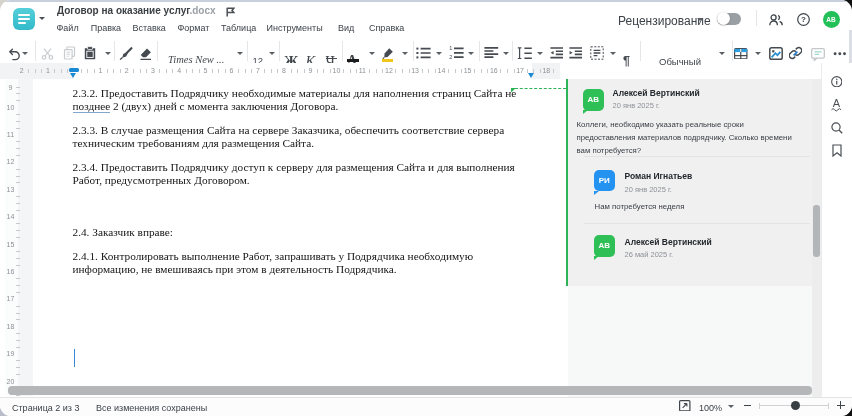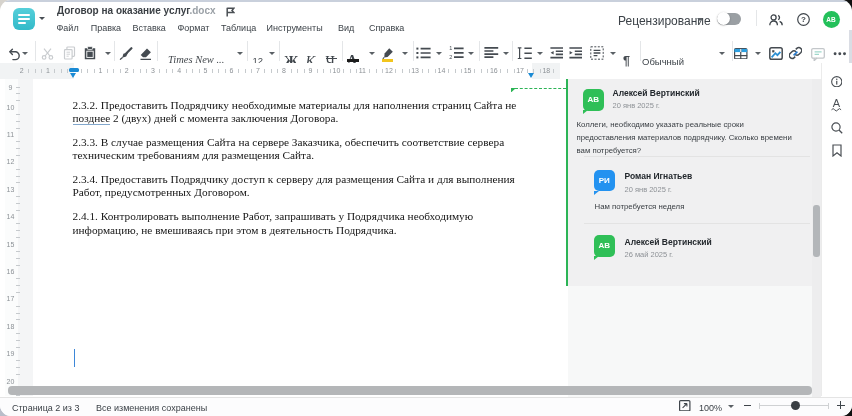--- a/index.html
+++ b/index.html
@@ -189,21 +189,21 @@
         <path d="M0.4 1 H13 M5.8 4.2 H13 M5.8 7.4 H13 M0.4 10.6 H13" stroke="#454b51" stroke-width="1.6"></path>
         <path d="M0.6 4 L3.6 5.8 L0.6 7.6 Z" fill="#454b51"></path>
       </svg>
 <svg class="abs" style="left:589.5px;top:46px;" width="14" height="14" viewBox="0 0 14 14">
         <rect x="0.8" y="0.8" width="12.4" height="12.4" fill="none" stroke="#454b51" stroke-width="1" stroke-dasharray="2,1.5"></rect>
         <path d="M3.6 4.4 H10.4 M3.6 7 H10.4 M3.6 9.6 H7.4" stroke="#454b51" stroke-width="1.3"></path>
       </svg>
 <div class="caret" style="left:610px;top:51.5px;border-top-color:#5a6065;"></div>
 <div class="tbtxt abs" style="left:623px;top:45.5px;font-size:12.5px;font-weight:bold;color:#454b51;">¶</div>
 <div class="abs" style="left:640px;top:41px;width:1px;height:20px;background:#e4e6e8;"></div>
-<div class="tbtxt abs" style="left:642px;top:48px;font-size:9.5px;">Обычный</div>
+<div class="tbtxt abs" style="left:659px;top:48px;font-size:9.5px;">Обычный</div>
 <div class="caret" style="left:719px;top:51.5px;border-top-color:#5a6065;"></div>
 <div class="abs" style="left:731.5px;top:41px;width:1px;height:20px;background:#e4e6e8;"></div>
 <svg class="abs" style="left:734px;top:47.5px;" width="13.5" height="11.5" viewBox="0 0 13.5 11.5">
         <rect x="0.6" y="0.6" width="12.3" height="10.3" rx="1.2" fill="none" stroke="#454b51" stroke-width="1.2"></rect>
         <path d="M0.4 0.9 h12.7 v3.2 h-12.7 Z" fill="#2d9fe0"></path>
         <path d="M6.75 1 V11 M0.6 7.6 H13.2" stroke="#454b51" stroke-width="1.2"></path>
         <path d="M6.75 1 V4" stroke="#fff" stroke-width="1.1"></path>
       </svg>
 <div class="caret" style="left:755px;top:51.5px;border-top-color:#5a6065;"></div>
 <svg class="abs" style="left:768.5px;top:47px;" width="14" height="13" viewBox="0 0 14 13">
@@ -362,23 +362,24 @@
         <i class="vtick" style="top:254.5px;"></i>
         <i class="vtick" style="top:261.4px;"></i>
         <i class="vtick" style="top:268.2px;"></i>
         <i class="vtick" style="top:281.9px;"></i>
         <i class="vtick" style="top:288.8px;"></i>
         <i class="vtick" style="top:295.6px;"></i>
         <i class="vtick" style="top:309.3px;"></i>
         <i class="vtick" style="top:316.2px;"></i>
       </div>
 <div class="doctext">
-        <p style="margin-top:20px;">2.3.2. Предоставить Подрядчику необходимые материалы для наполнения страниц Сайта не<br><u>позднее</u> 2 (двух) дней с момента заключения Договора.</p>
+        <p style="margin-top:8px;">2.3.2. Предоставить Подрядчику необходимые материалы для наполнения страниц Сайта не<br><u>позднее</u> 2 (двух) дней с момента заключения Договора.</p>
         <p style="margin-top:10.0px;">2.3.3. В случае размещения Сайта на сервере Заказчика, обеспечить соответствие сервера<br>техническим требованиям для размещения Сайта.</p>
         <p style="margin-top:10.0px;">2.3.4. Предоставить Подрядчику доступ к серверу для размещения Сайта и для выполнения<br>Работ, предусмотренных Договором.</p>
+        <p style="margin-top:38px;">2.4. Заказчик вправе:</p>
         <p style="margin-top:10.5px;">2.4.1. Контролировать выполнение Работ, запрашивать у Подрядчика необходимую<br>информацию, не вмешиваясь при этом в деятельность Подрядчика.</p>
       </div>
 <div class="cursor"></div>
 </div>
 <svg class="abs" style="left:510.5px;top:87.5px;" width="5" height="4.5" viewBox="0 0 5 4.5">
       <path d="M0 0 H5 L0 4.5 Z" fill="#2cb456"></path>
     </svg>
 <div class="abs" style="left:515px;top:87.5px;width:51px;height:0;border-top:1.5px dashed #2cb456;"></div>
 <div class="cline"></div>
 <div class="panel">

